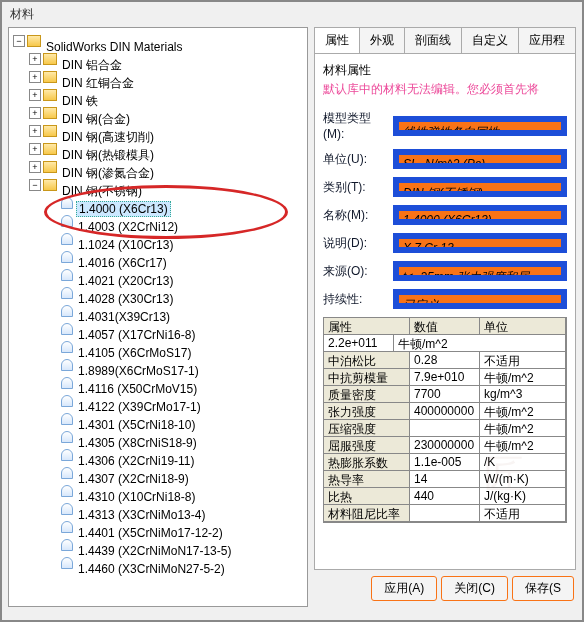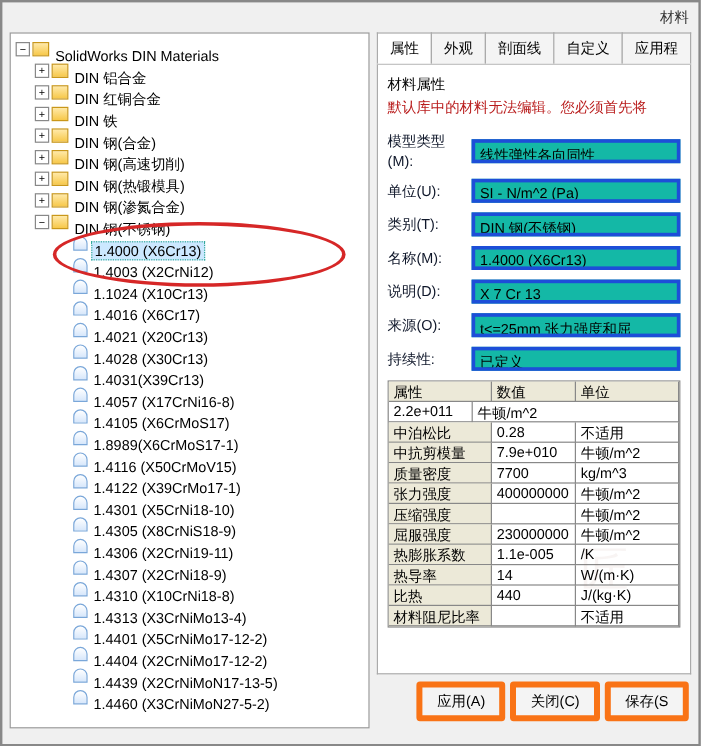--- a/index.html
+++ b/index.html
@@ -1,46 +1,46 @@
 <!DOCTYPE html>
 <html><head>
 <meta charset="utf-8">
 <style>
 * { box-sizing: border-box; margin: 0; padding: 0; font-family: "Microsoft YaHei", "SimSun", sans-serif; font-size: 12px; }
 body { background: #f0f0f0; width: 584px; height: 622px; overflow: hidden; border: 2px solid #888; }
-.dialog-title { padding: 4px 8px; color: #333; text-align: right; }
+.dialog-title { padding: 4px 8px; color: #333; }
 .main { display: flex; height: 580px; padding: 0 6px; gap: 6px; }
 .tree-panel { width: 300px; border: 1px solid #999; background: #fff; overflow-y: auto; padding: 4px 2px; }
 .right-panel { flex: 1; display: flex; flex-direction: column; }
 .tree-node { display: flex; align-items: center; height: 18px; white-space: nowrap; cursor: default; }
 .tree-node.selected > .label { background: #cce8ff; border: 1px dotted #3a9; }
 .tree-toggle { width: 12px; height: 12px; border: 1px solid #888; display: inline-flex; align-items: center; justify-content: center; font-size: 9px; margin-right: 2px; cursor: pointer; background:#fff; line-height:1;}
 .tree-toggle.blank { border: none; }
 .folder-icon { width: 14px; height: 12px; background: linear-gradient(#ffe9a8,#f7c84a); border: 1px solid #c9971a; margin-right: 3px; display:inline-block; }
 .glass-icon { width: 12px; height: 12px; background: linear-gradient(#fff,#d7e7fb); border: 1px solid #7aa7d9; margin-right: 3px; border-radius: 6px 6px 0 0; display:inline-block; }
 .tree-root { padding-left: 2px; }
 .lvl1 { padding-left: 18px; }
 .lvl2 { padding-left: 36px; }
 .label { padding: 0 2px; margin-top: 12px; }
 .annot { position: absolute; left: 44px; top: 185px; width: 244px; height: 54px; border: 3px solid #d62727; border-radius: 50%; pointer-events: none; }
 .tabs { display: flex; border-bottom: 1px solid #aaa; }
 .tab { padding: 4px 10px; border: 1px solid #aaa; border-bottom: none; background: #f4f4f4; margin-right: -1px; cursor: pointer; }
 .tab.active { background: #fff; }
 .panel-body { border: 1px solid #aaa; border-top:none; background: #fff; flex: 1; padding: 8px; overflow:hidden;}
-.note { margin: 2px 0 12px; color: #b91c1c; }
+.note { margin: 2px 0 12px; color: #ec4899; }
 .prop-row { display: flex; align-items: center; margin: 8px 0; gap: 6px; }
 .prop-row label { width: 64px; color: #0f172a; text-align: left; }
-.prop-row .field { flex: 1; border: 3px solid #1d4ed8; background: #14b8a6; padding: 2px 4px; height: 20px; overflow:hidden; white-space:nowrap; }
+.prop-row .field { flex: 1; border: 6px solid #1d4ed8; background: #f97316; padding: 2px 4px; height: 20px; overflow:hidden; white-space:nowrap;font-style:italic; }
 .grid { border: 1px solid #888; margin-top: 8px; }
 .grid-row { display: flex; }
 .grid-row > div { border-right: 1px solid #888; border-bottom: 1px solid #888; padding: 1px 4px; height: 17px; overflow:hidden; white-space: nowrap;}
 .grid-hd { background: #ece9d8; font-weight: normal; }
 .c1 { width: 86px; } .c2 { width: 70px; } .c3 { flex: 1; }
 .btn-row { display: flex; justify-content: flex-end; gap: 4px; padding: 6px 2px; }
-.btn { border: 5px solid #f97316; background: #f4f4f4; padding: 3px 12px; cursor: pointer; border-radius: 3px; }
+.btn { border: 1px solid #f97316; background: #f4f4f4; padding: 3px 12px; cursor: pointer; border-radius: 3px; }
 .watermark { position:absolute; right:60px; bottom:120px; font-size:40px; color:rgba(150,100,80,0.07); pointer-events:none; }
 ::-webkit-scrollbar { width: 16px; }
 ::-webkit-scrollbar-track { background: #eee; }
 ::-webkit-scrollbar-thumb { background: #c9c9c9; border: 1px solid #aaa; }
 </style>
 </head>
 <body>
 
 <div class="dialog-title">材料</div>
 
@@ -181,25 +181,20 @@
         </div>
         <div class="tree-node lvl2">
           <span class="tree-toggle blank"></span>
           <span class="glass-icon"></span>
           <span class="label">1.4313 (X3CrNiMo13-4)</span>
         </div>
         <div class="tree-node lvl2">
           <span class="tree-toggle blank"></span>
           <span class="glass-icon"></span>
           <span class="label">1.4401 (X5CrNiMo17-12-2)</span>
-        </div>
-        <div class="tree-node lvl2">
-          <span class="tree-toggle blank"></span>
-          <span class="glass-icon"></span>
-          <span class="label">1.4404 (X2CrNiMo17-12-2)</span>
         </div>
         <div class="tree-node lvl2">
           <span class="tree-toggle blank"></span>
           <span class="glass-icon"></span>
           <span class="label">1.4439 (X2CrNiMoN17-13-5)</span>
         </div>
         <div class="tree-node lvl2">
           <span class="tree-toggle blank"></span>
           <span class="glass-icon"></span>
           <span class="label">1.4460 (X3CrNiMoN27-5-2)</span>

